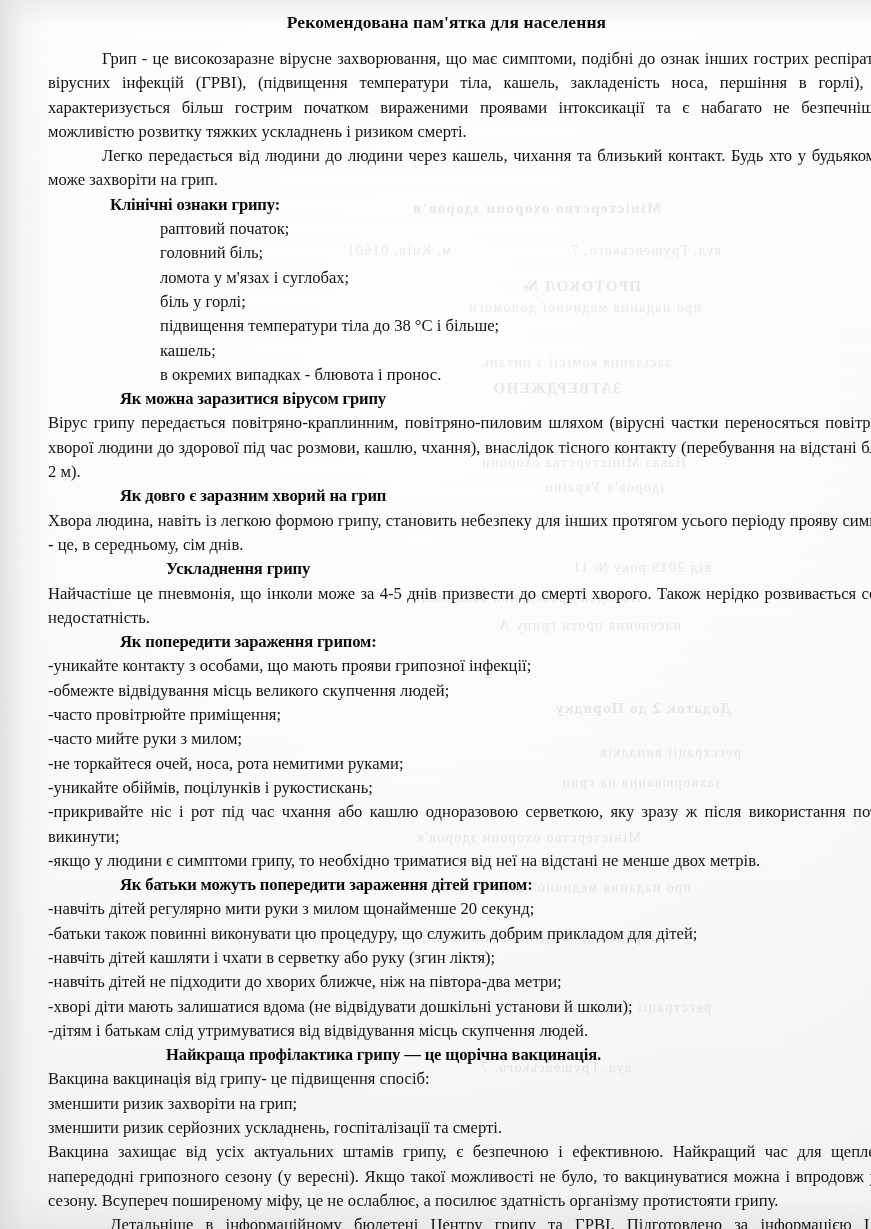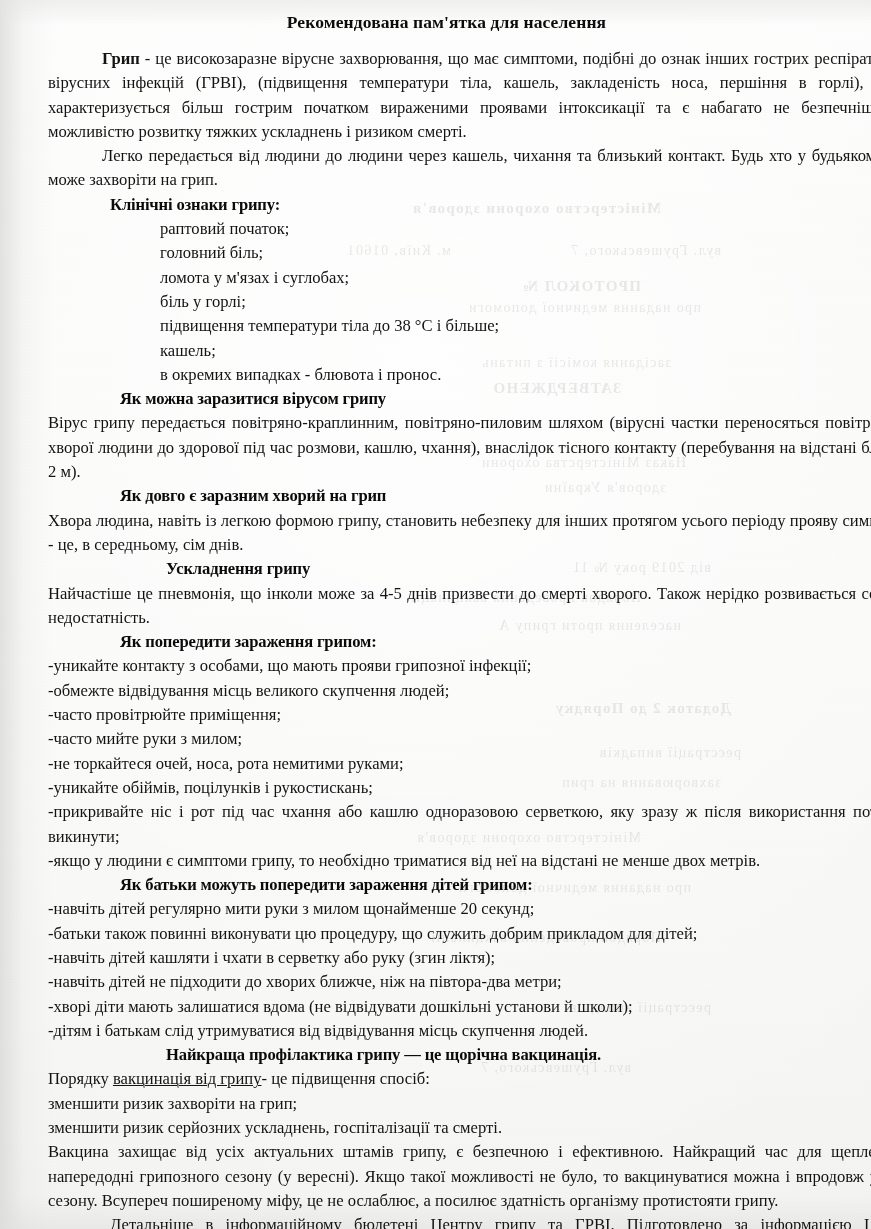--- a/index.html
+++ b/index.html
@@ -144,22 +144,22 @@
     text-align: left;
   }
 
   .dash-line {
     margin: 0;
     text-indent: 0;
     text-align: justify;
   }
   .dash-line.single { text-align: left; }
 
-  .underline { text-decoration: underline; text-decoration-thickness: 1px; }
-  .bold { font-weight: bold; }
+  .underline { text-decoration-thickness: 1px; }
+  .bold { font-weight: normal; }
 
   .last-para {
     margin: 0;
     text-align: justify;
     text-indent: 62px;
   }
 </style>
 </head>
 <body>
 
@@ -235,21 +235,21 @@
 
       <p class="heading wide-indent">Як батьки можуть попередити зараження дітей грипом:</p>
       <p class="dash-line single">-навчіть дітей регулярно мити руки з милом щонайменше 20 секунд;</p>
       <p class="dash-line single">-батьки також повинні виконувати цю процедуру, що служить добрим прикладом для дітей;</p>
       <p class="dash-line single">-навчіть дітей кашляти і чхати в серветку або руку (згин ліктя);</p>
       <p class="dash-line single">-навчіть дітей не підходити до хворих ближче, ніж на півтора-два метри;</p>
       <p class="dash-line single">-хворі діти мають залишатися вдома (не відвідувати дошкільні установи й школи);</p>
       <p class="dash-line single">-дітям і батькам слід утримуватися від відвідування місць скупчення людей.</p>
 
       <p class="heading center-ish">Найкраща профілактика грипу — це щорічна вакцинація.</p>
-      <p class="flush-left"><span>Порядку </span><span class="underline">вакцинація від грипу</span><span>- це підвищення спосіб:</span></p>
+      <p class="flush-left"><span>Вакцина </span><span class="underline">вакцинація від грипу</span><span>- це підвищення спосіб:</span></p>
       <p class="flush-left">зменшити ризик захворіти на грип;</p>
       <p class="flush-left">зменшити ризик серйозних ускладнень, госпіталізації та смерті.</p>
       <p class="flush">Вакцина захищає від усіх актуальних штамів грипу, є безпечною і ефективною. Найкращий час для щеплення - напередодні грипозного сезону (у вересні). Якщо такої можливості не було, то вакцинуватися можна і впродовж усього сезону. Всупереч поширеному міфу, це не ослаблює, а посилює здатність організму протистояти грипу.</p>
 
       <p class="last-para">Детальніше в інформаційному бюлетені Центру грипу та ГРВІ. Підготовлено за інформацією Центру громадського здоров'я.</p>
 
     </div>
   </div>
 </div>
 

